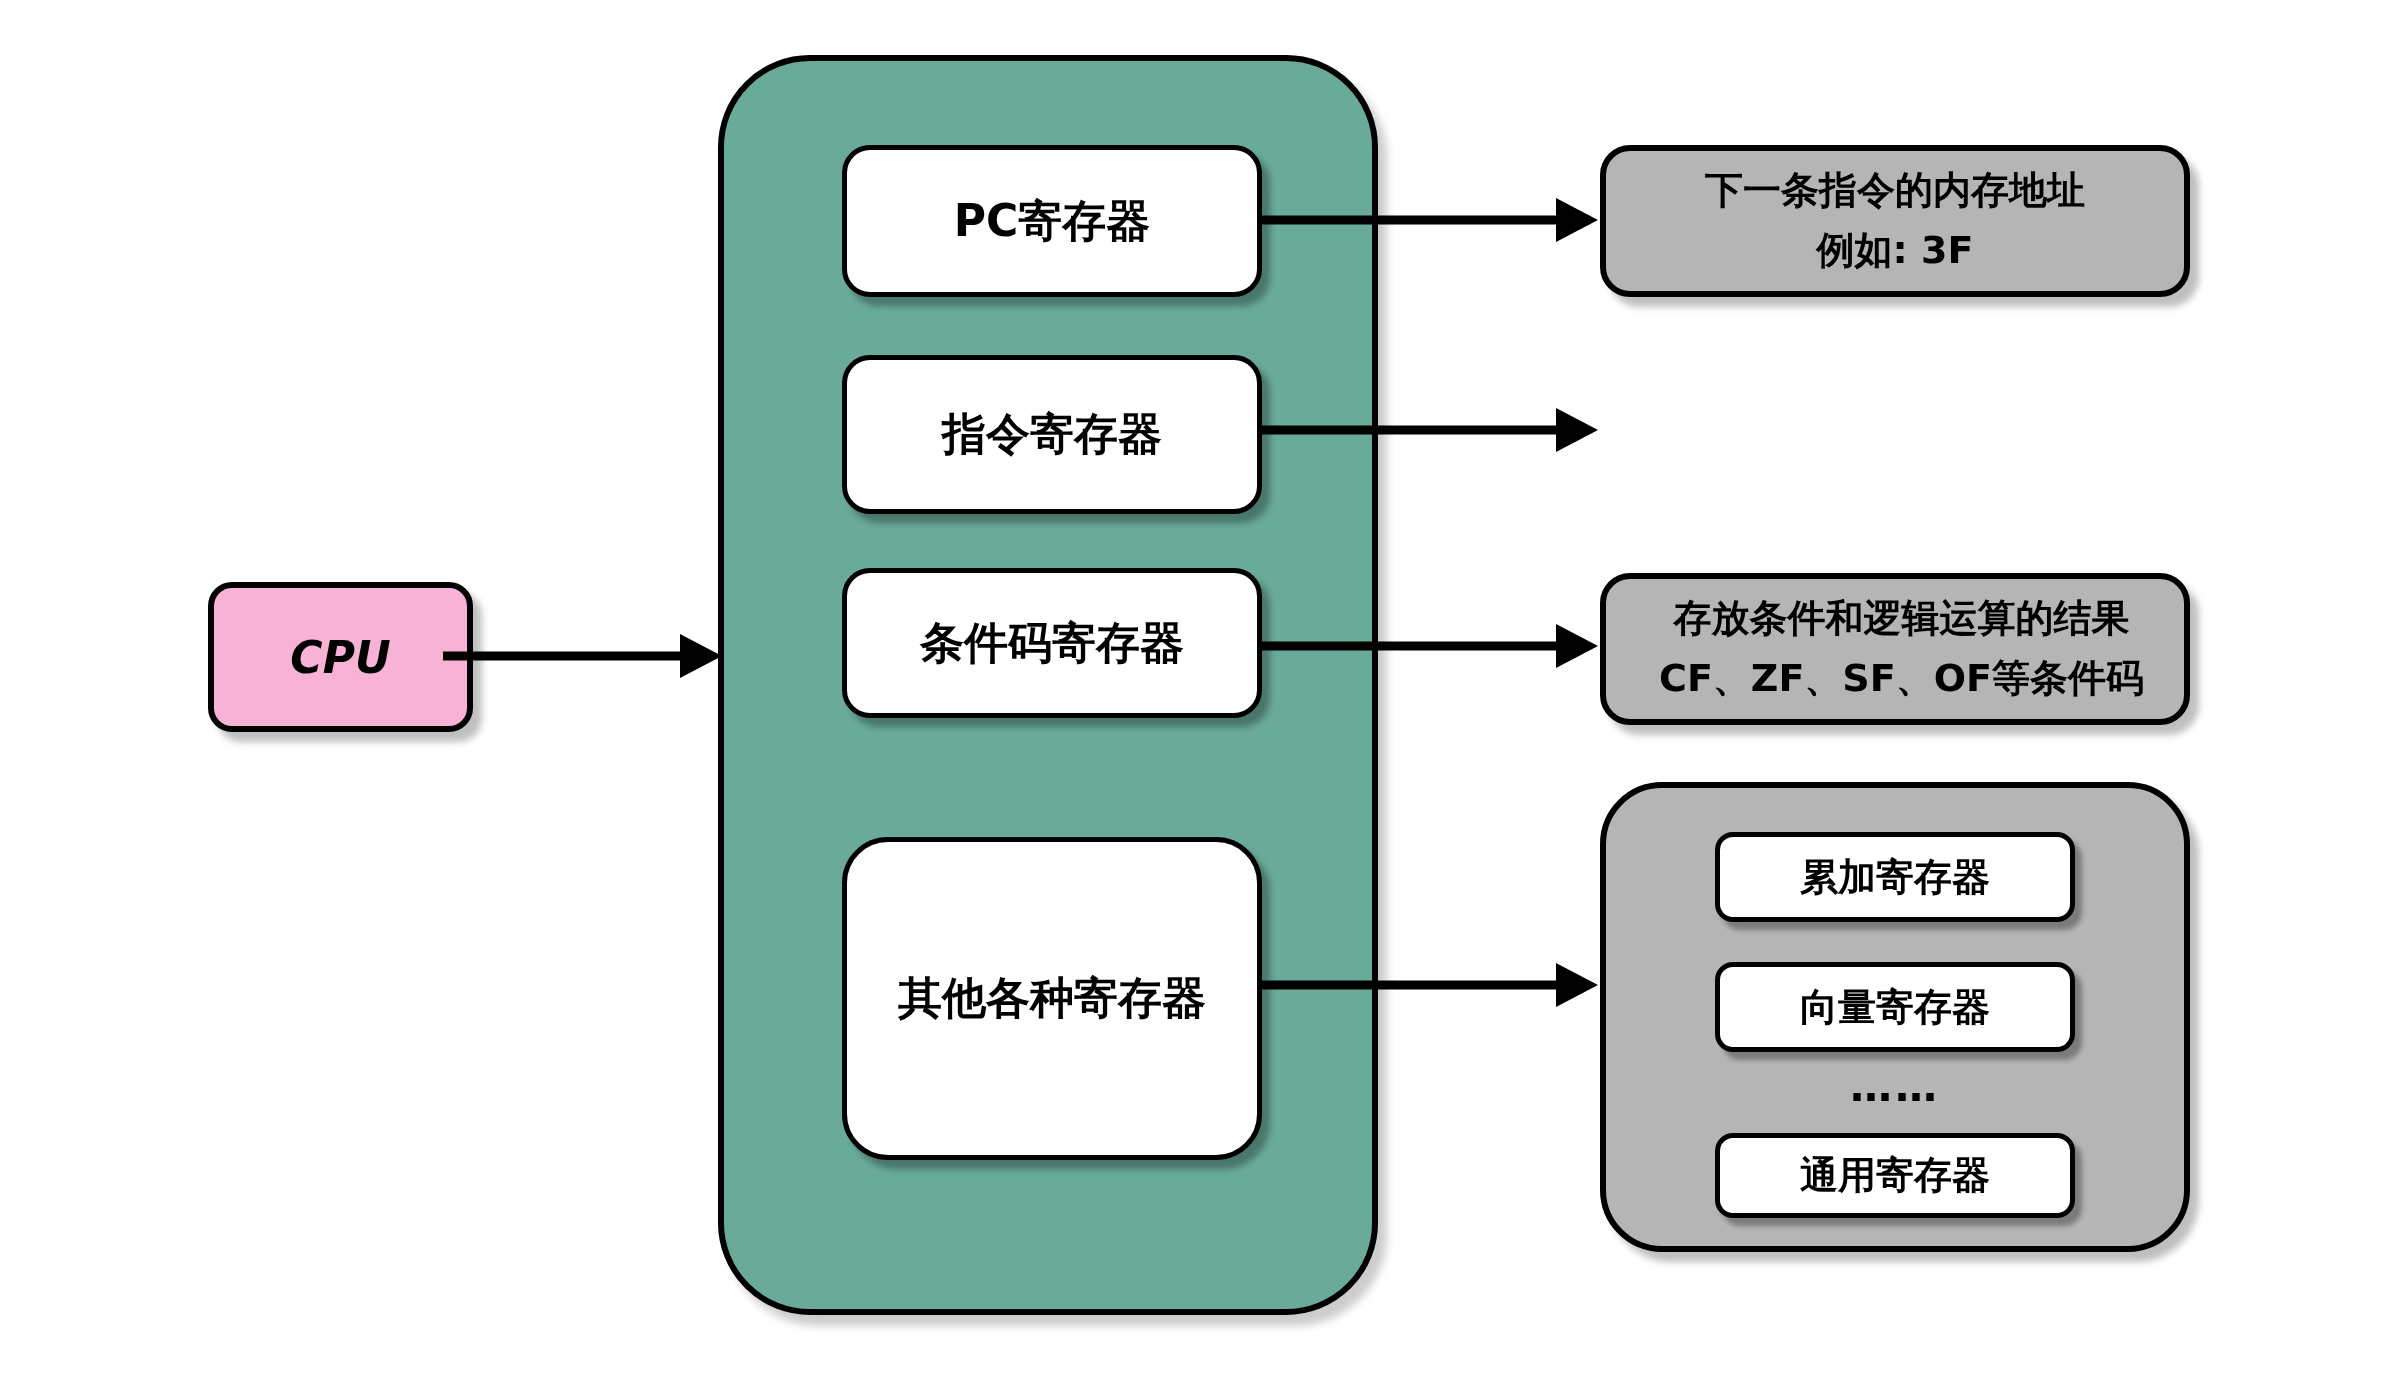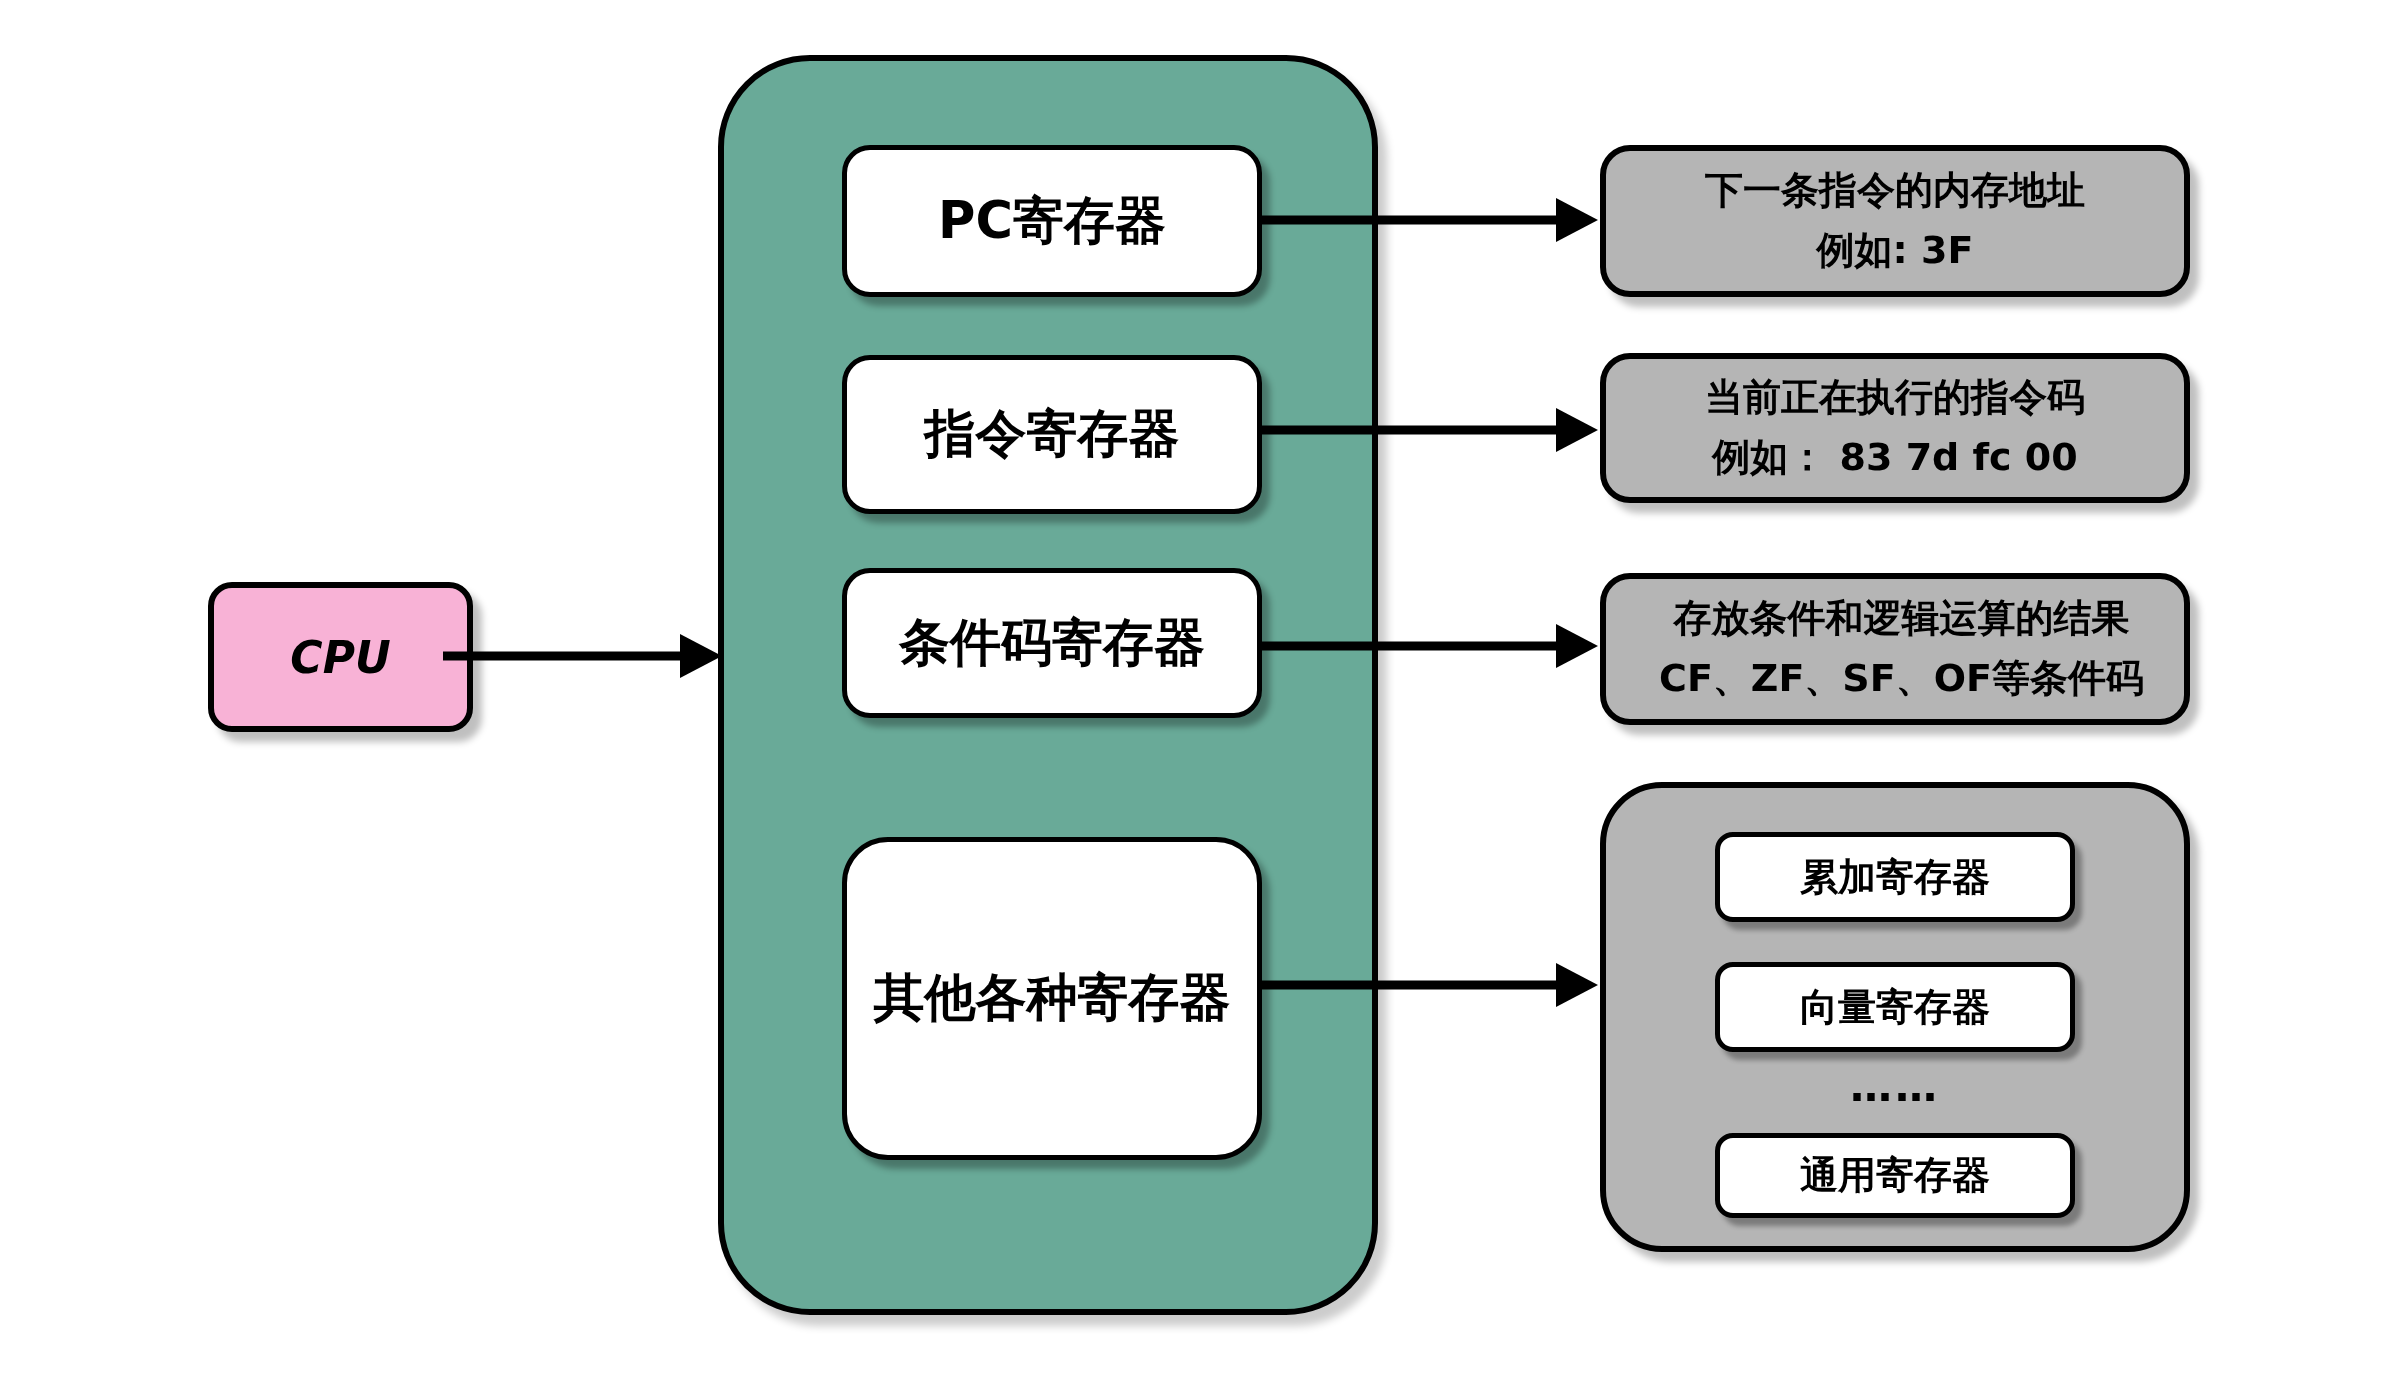--- a/index.html
+++ b/index.html
@@ -40,21 +40,21 @@
     left: 718px; top: 55px; width: 660px; height: 1260px;
     border-width: 6px; border-radius: 92px;
     background: var(--registers-container-fill, #69AA98);
     box-shadow: 9px 11px 8px rgba(0,0,0,0.20);
   }
   
   .reg {
     left: 842px; width: 420px;
     border-radius: 28px;
     box-shadow: 8px 9px 6px rgba(0,0,0,0.30);
-    font-size: 51px;
+    font-size: 44px;
   }
   .reg-1 { top: 145px; height: 152px; }
   .reg-2 { top: 355px; height: 159px; }
   .reg-3 { top: 568px; height: 150px; }
   .reg-4 { top: 837px; height: 323px; border-radius: 46px; }
   
   .desc {
     left: 1600px; width: 590px;
     border-width: 6px; border-radius: 30px;
     background: var(--description-fill, #B5B5B5);
@@ -119,24 +119,20 @@
     <span>条件码寄存器</span>
   </div>
   <div class="box reg reg-4">
     <span>其他各种寄存器</span>
   </div>
 
   <div class="box desc desc-1">
     <div>下一条指令的内存地址</div>
     <div>例如: 3F</div>
   </div>
-  <div class="box desc desc-2">
-    <div>当前正在执行的指令码</div>
-    <div>例如： 83 7d fc 00</div>
-  </div>
   <div class="box desc desc-3">
     <div>存放条件和逻辑运算的结果</div>
     <div>CF、ZF、SF、OF等条件码</div>
   </div>
 
   <div class="box other-container"></div>
   <div class="box mini mini-1">
     <span>累加寄存器</span>
   </div>
   <div class="box mini mini-2">

